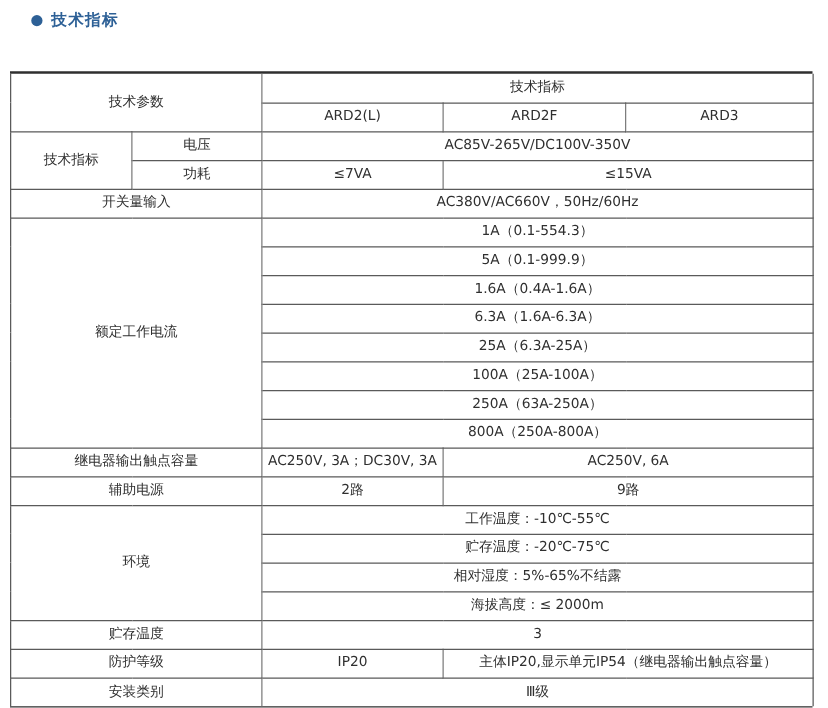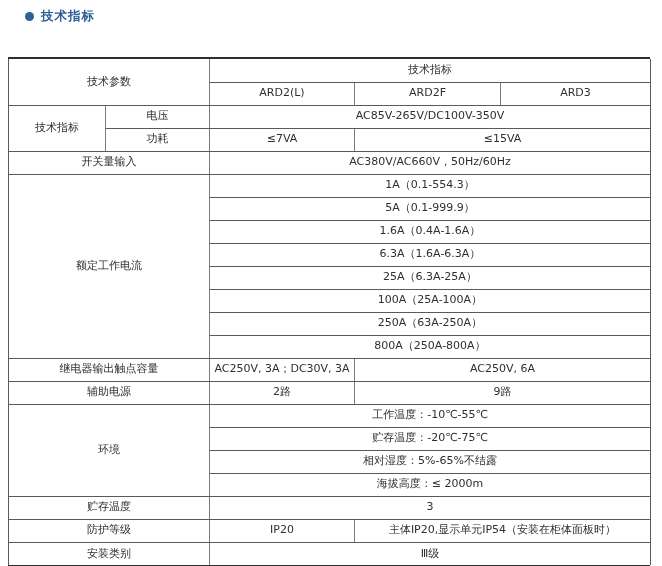--- a/index.html
+++ b/index.html
@@ -161,21 +161,21 @@
           </tr>
 
     <tr>
       <td colspan="2">贮存温度</td>
       <td colspan="3">3</td>
     </tr>
 
     <tr>
       <td colspan="2" class="blue">防护等级</td>
       <td class="blue">IP20</td>
-      <td colspan="2" class="blue">主体IP20,显示单元IP54（安装在柜体面板时）</td>
+      <td colspan="2" class="blue">主体IP20,显示单元IP54（继电器输出触点容量）</td>
     </tr>
 
     <tr>
       <td colspan="2">安装类别</td>
       <td colspan="3">Ⅲ级</td>
     </tr>
   </tbody>
       </table>
   </div>
 </div>

